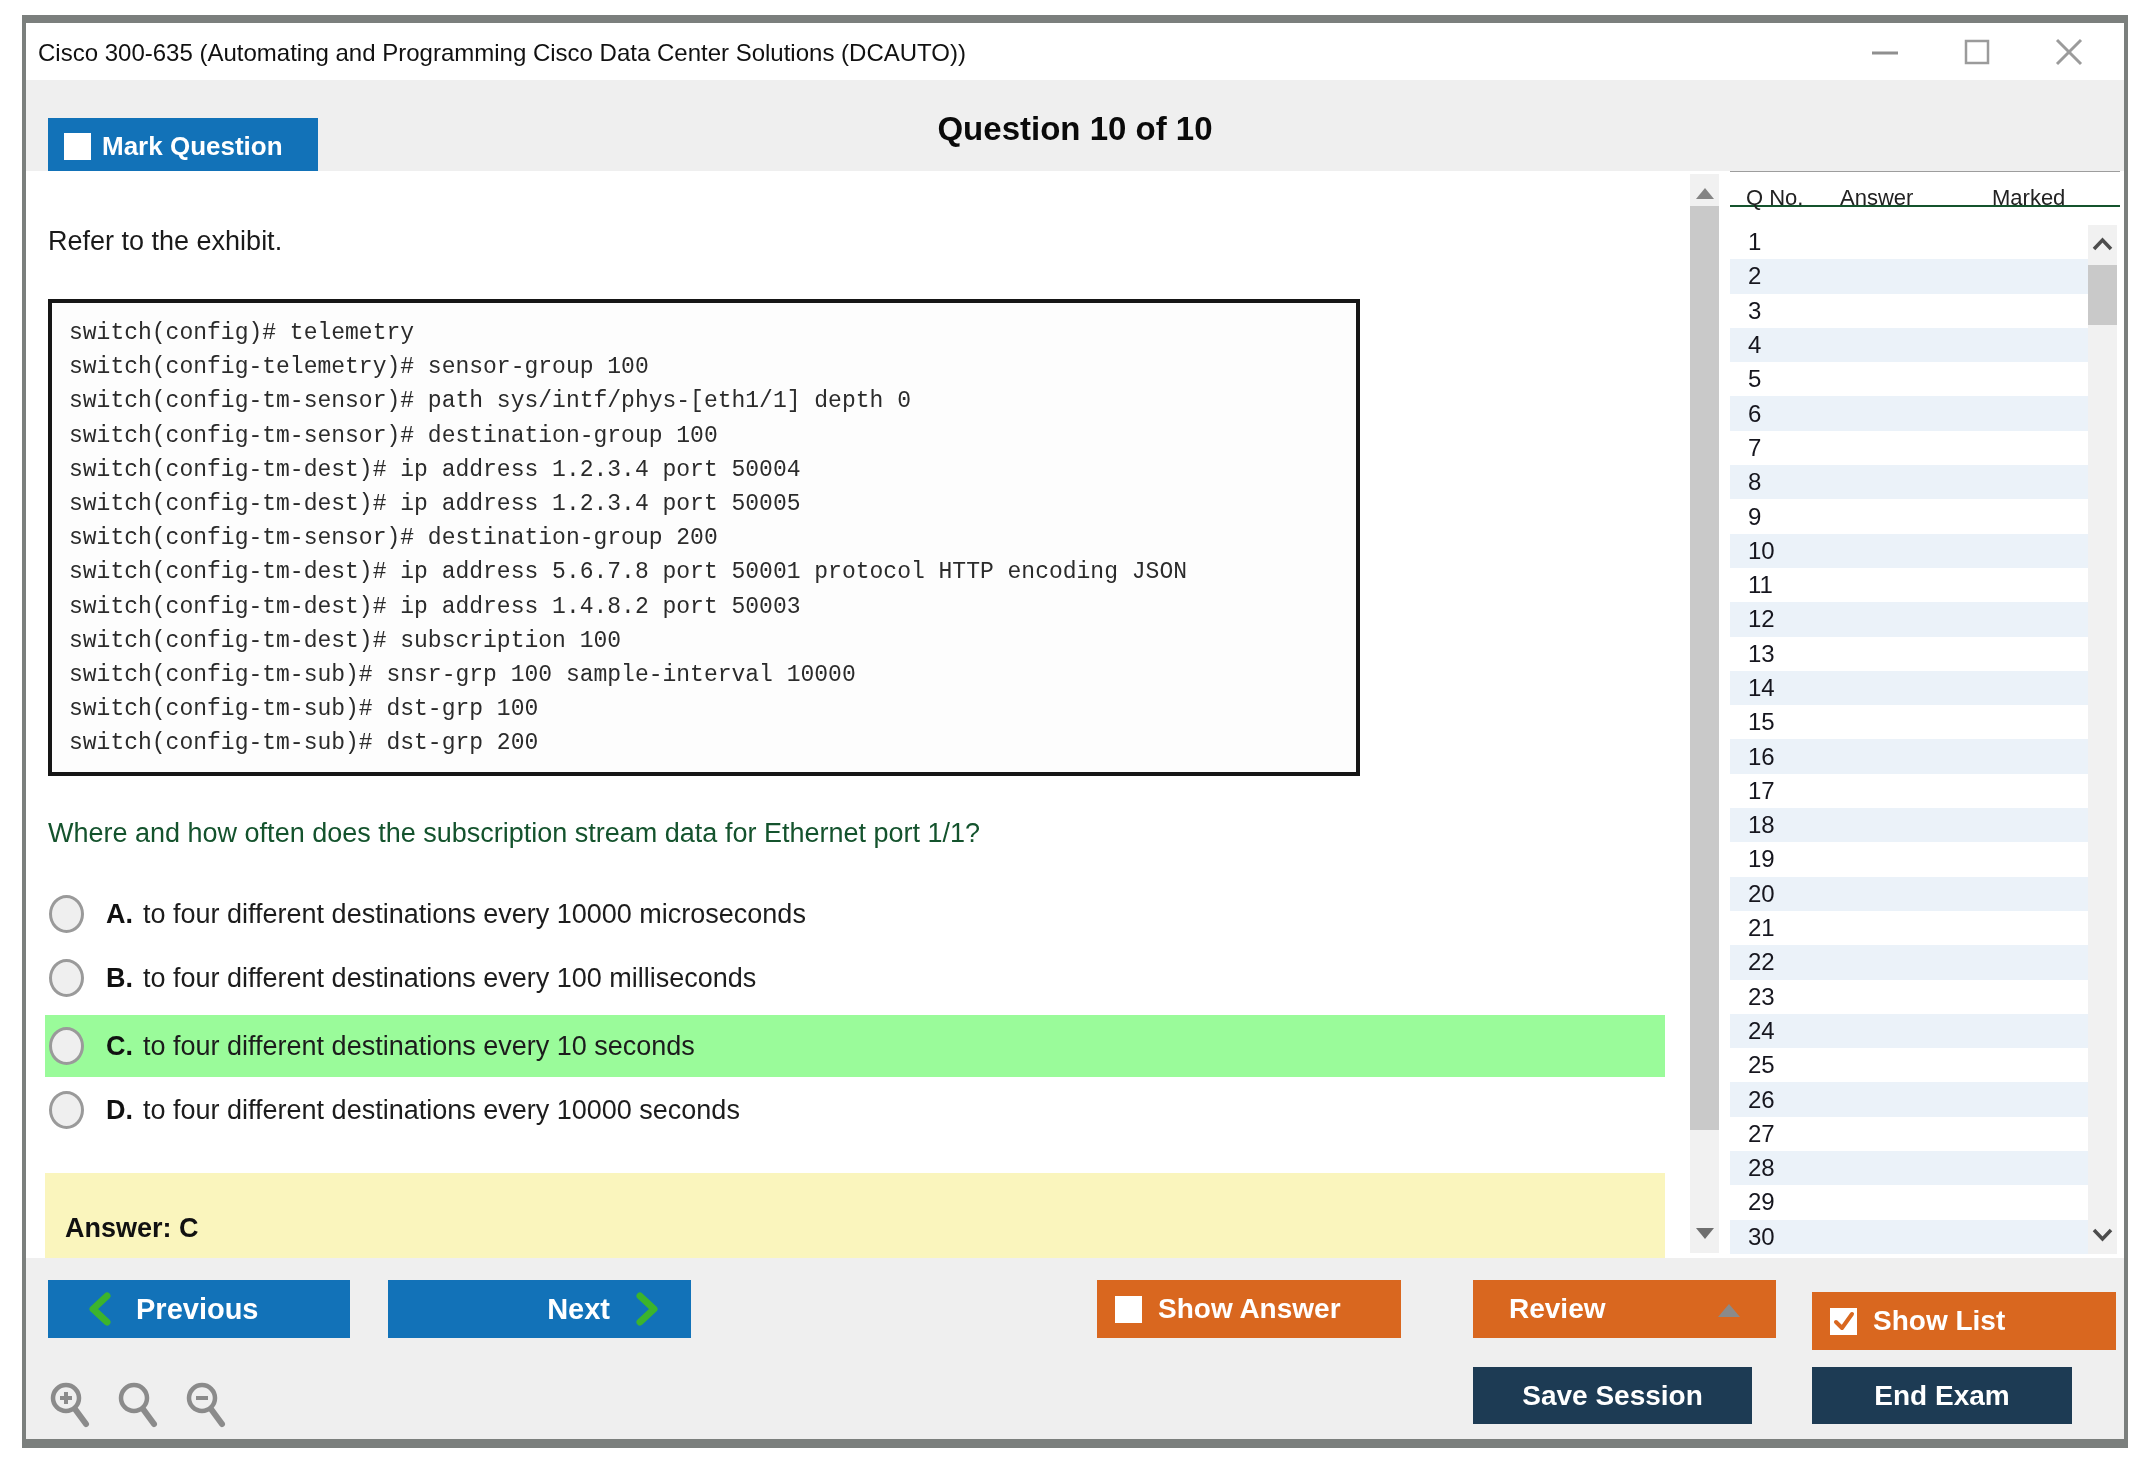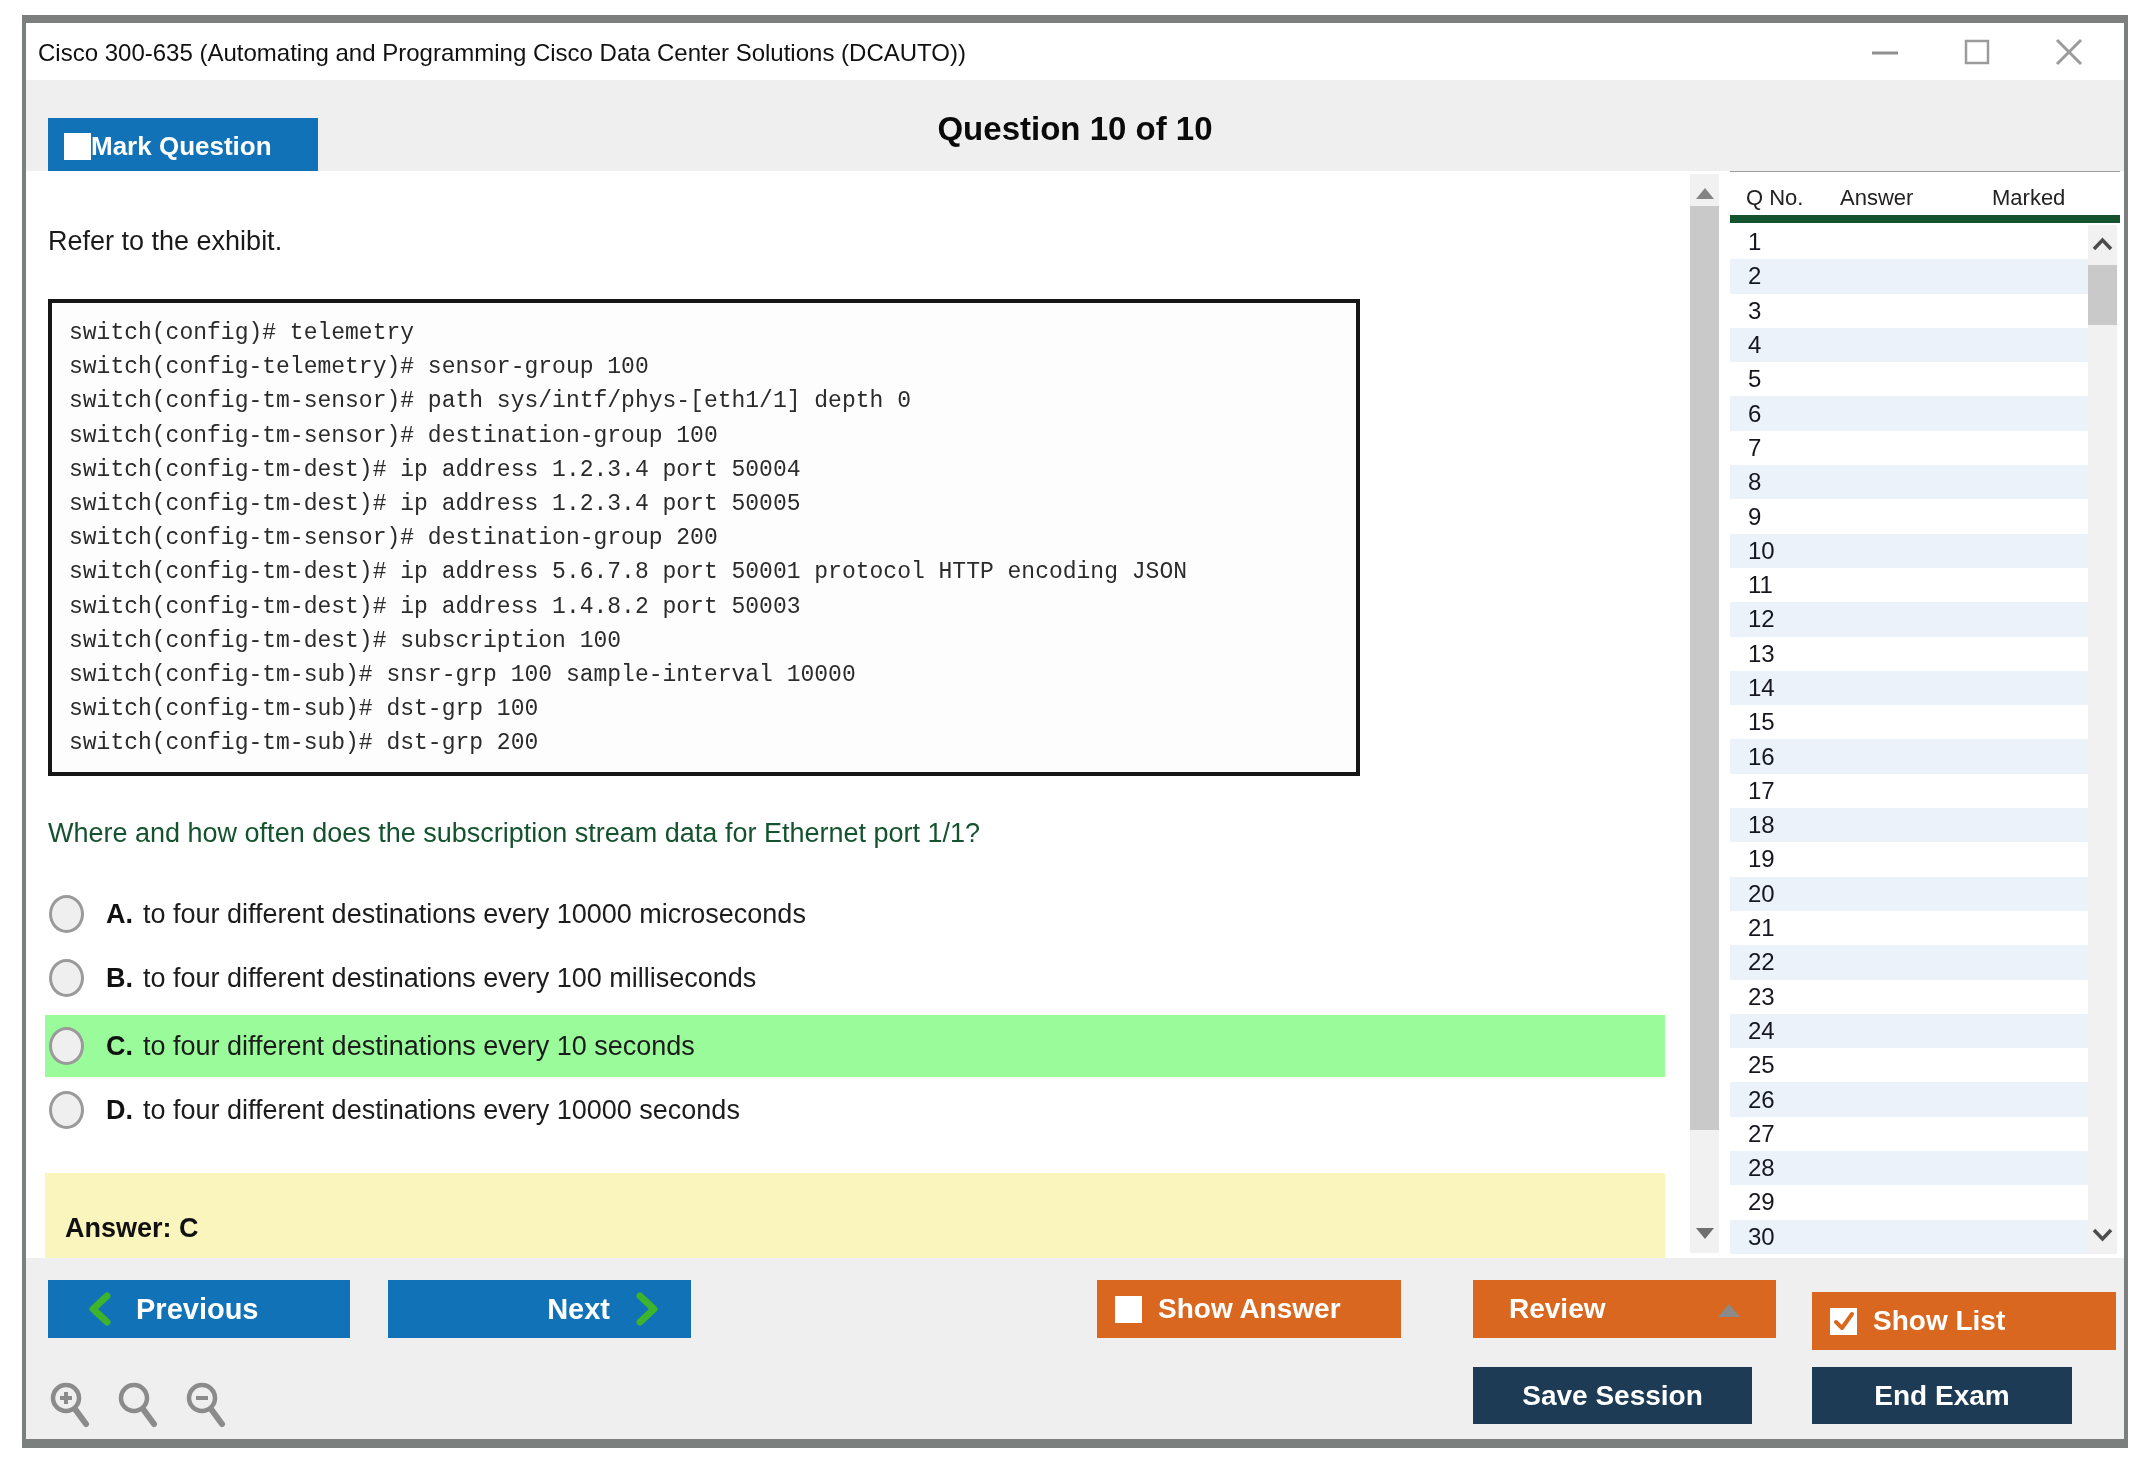--- a/index.html
+++ b/index.html
@@ -14,21 +14,21 @@
   
   .titlebar { position:absolute; left:0; top:0; width:100%; height:57px; background:#ffffff; }
   .title-text { position:absolute; left:12px; top:16px; font-size:24px; color:#111; white-space:nowrap; }
   .win-controls { position:absolute; right:40px; top:0; height:57px; display:flex; align-items:center; gap:62px; }
   .win-btn { width:30px; height:30px; display:flex; align-items:center; justify-content:center; }
 
   
   .header-strip { position:absolute; left:0; top:57px; width:100%; height:91px; background:#efefef; }
   .mark-btn {
     position:absolute; left:22px; top:38px; width:270px; height:56px;
-    background:var(--blue); display:flex; align-items:center; padding-left:16px; gap:0;text-align:center;
+    background:var(--blue); display:flex; align-items:center; padding-left:16px; gap:11px;text-align:center;
   }
   .mark-checkbox { width:27px; height:27px; background:#ffffff; flex:0 0 auto; }
   .mark-label { color:#ffffff; font-size:26px; font-weight:bold; }
   .q-counter {
     position:absolute; left:0; top:30px; width:100%; text-align:center;
     font-size:33px; font-weight:bold; color:#0a0a0a;
   }
 
   
   .content { position:absolute; left:0; top:148px; width:100%; height:1087px; background:#ffffff; overflow:hidden; }
@@ -54,21 +54,21 @@
   .answer-text { position:absolute; left:20px; bottom:14px; font-size:27px; font-weight:bold; color:#111; }
 
   
   .main-scrollbar { position:absolute; left:1664px; top:3px; width:29px; height:1079px; background:#f1f1f1; }
   .tri-up { position:absolute; left:6px; top:14px; width:0; height:0; border-left:9px solid transparent; border-right:9px solid transparent; border-bottom:11px solid #848484; }
   .tri-down { position:absolute; left:6px; bottom:14px; width:0; height:0; border-left:9px solid transparent; border-right:9px solid transparent; border-top:11px solid #6f6f6f; }
   .main-thumb { position:absolute; left:0; top:32px; width:29px; height:924px; background:#c9c9c9; }
 
   
   .qlist { position:absolute; left:1704px; top:0; width:390px; height:1082px; background:#ffffff; border-top:1px solid #9d9d9d; }
-  .qlist-header { position:absolute; left:0; top:0; width:100%; height:51px; background:#ffffff; border-bottom:8px solid #14532d; }
+  .qlist-header { position:absolute; left:0; top:0; width:100%; height:35px; background:#ffffff; border-bottom:2px solid #14532d; }
   .qlist-header span { position:absolute; top:13px; font-size:22px; color:#222; }
   .col-qno   { left:16px; }
   .col-answer{ left:110px; }
   .col-marked{ left:262px; }
   .qlist-rows { position:absolute; left:0; top:53px; width:358px; height:1029px; overflow:hidden; }
   .qrow { height:34.3px; display:flex; align-items:center; padding-left:18px; background:#ffffff; }
   .qrow.alt { background:var(--alt-row-blue); }
   .qnum { font-size:24px; color:#16161e; }
   .qlist-scrollbar { position:absolute; right:3px; top:53px; width:29px; height:1029px; background:#f1f1f1; }
   .chev { position:absolute; left:4px; width:21px; height:14px; }

